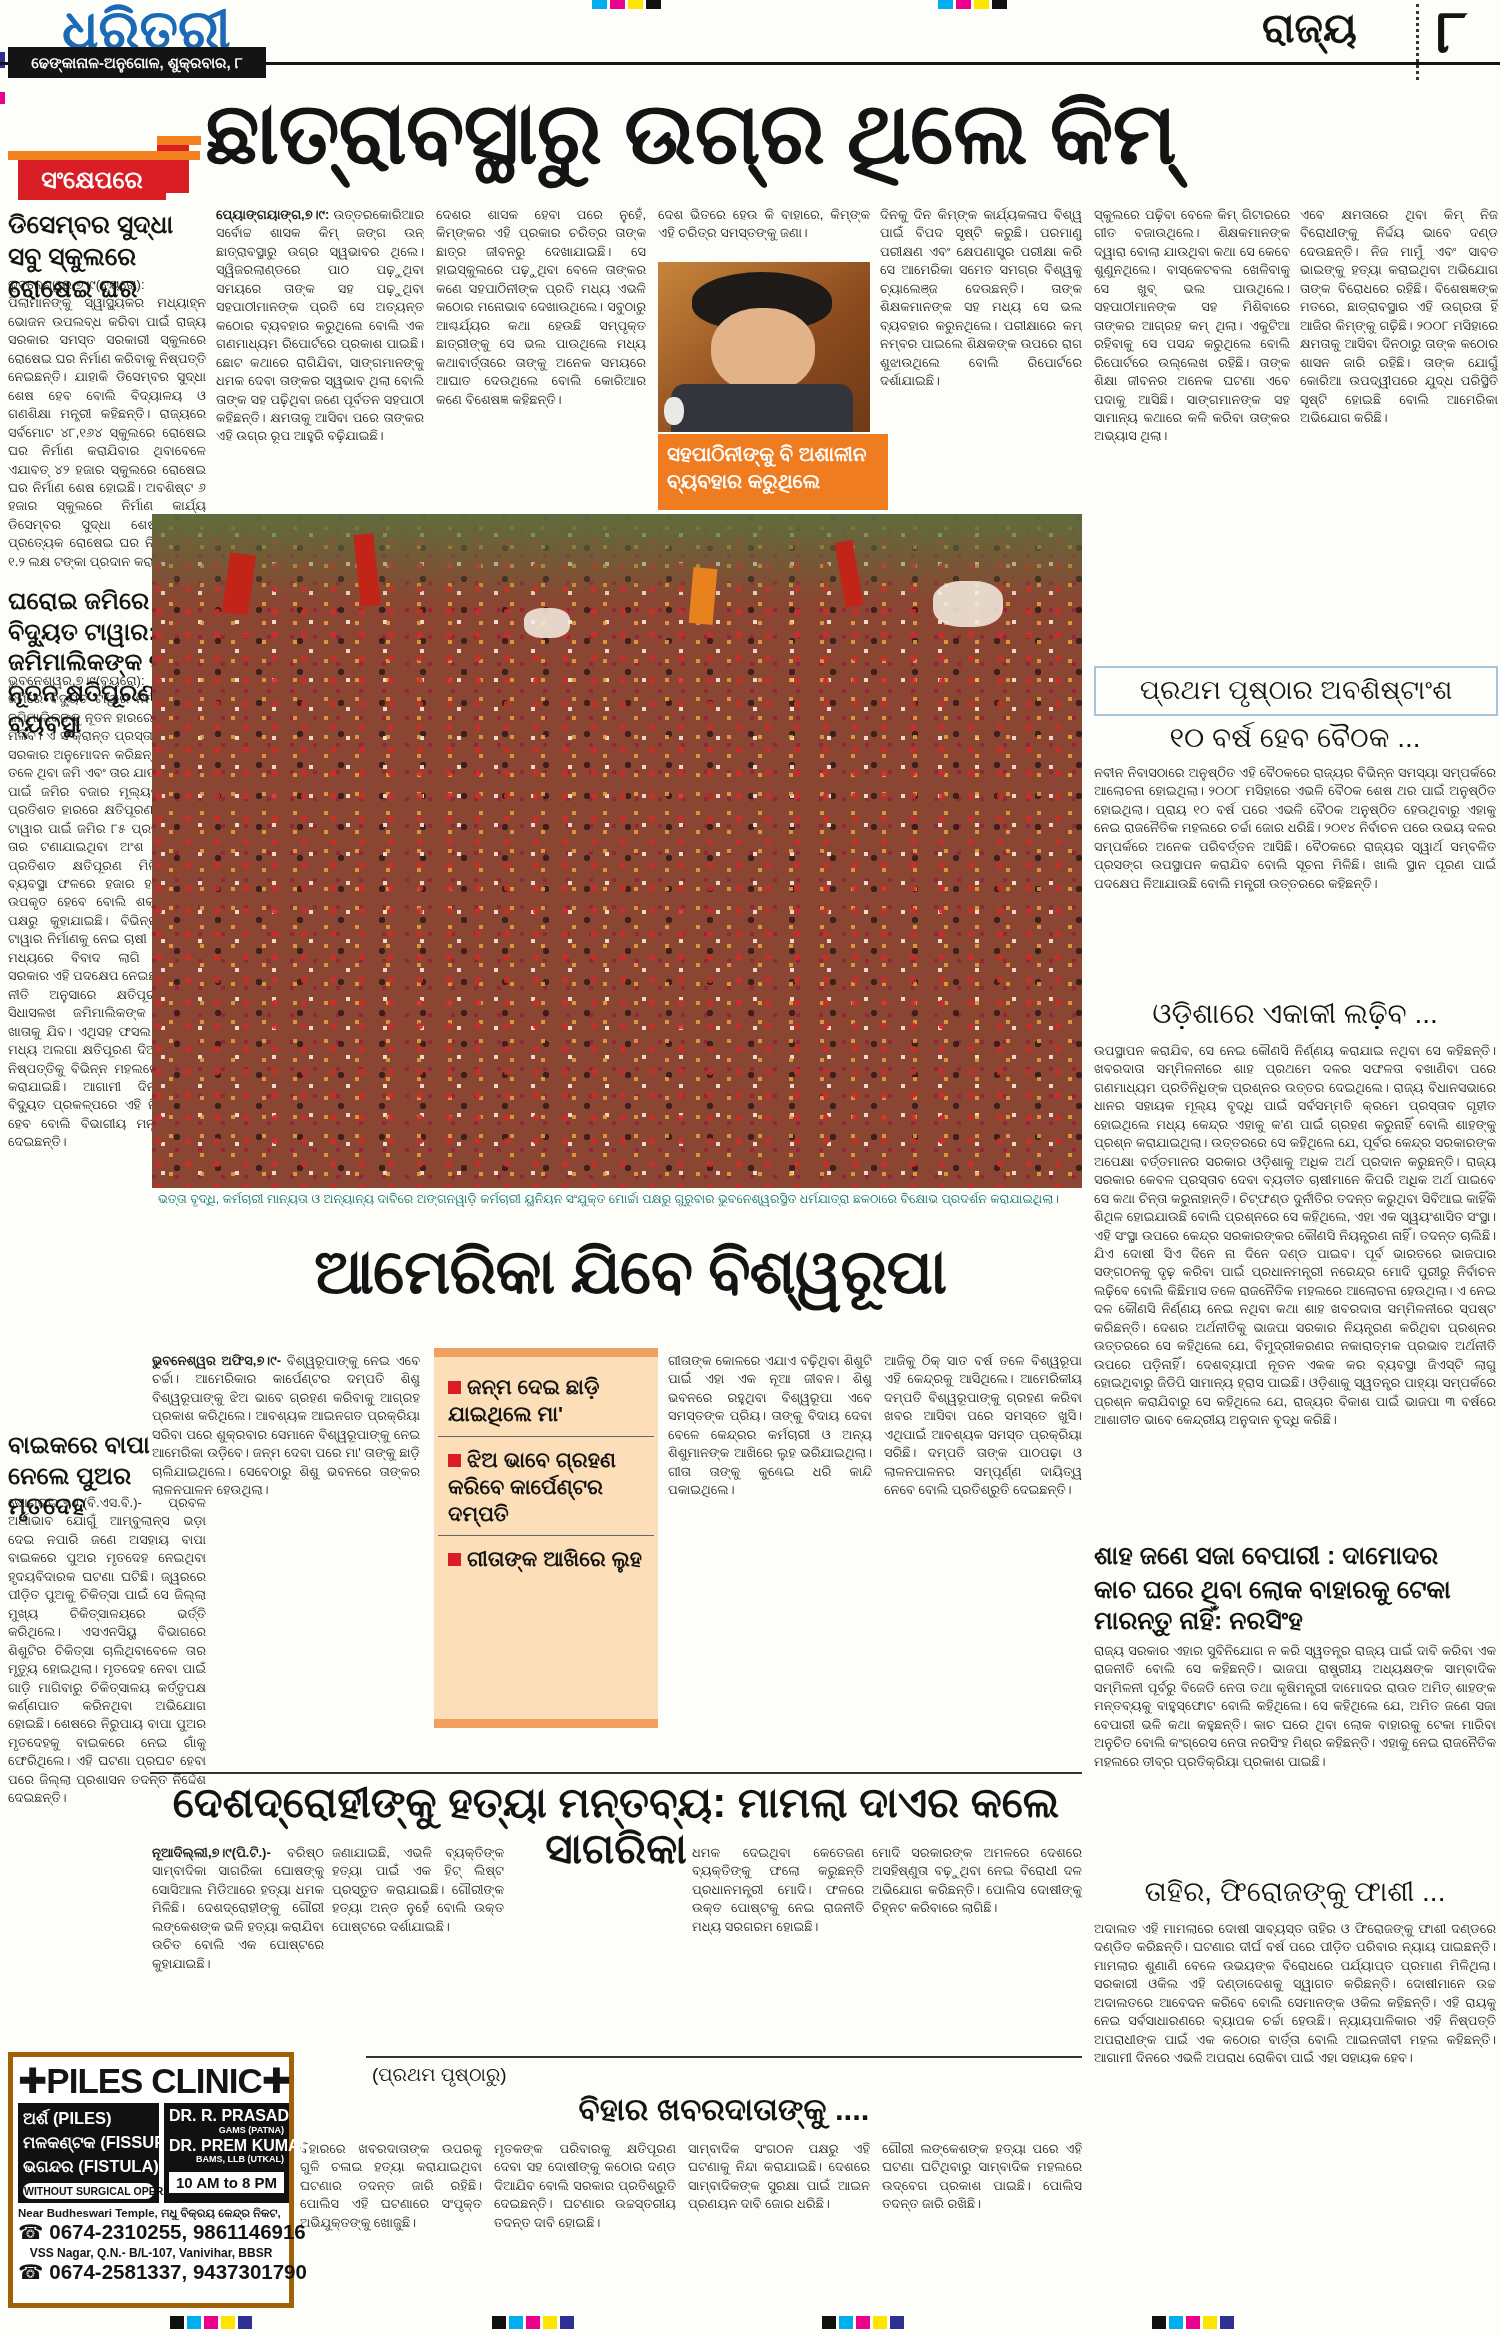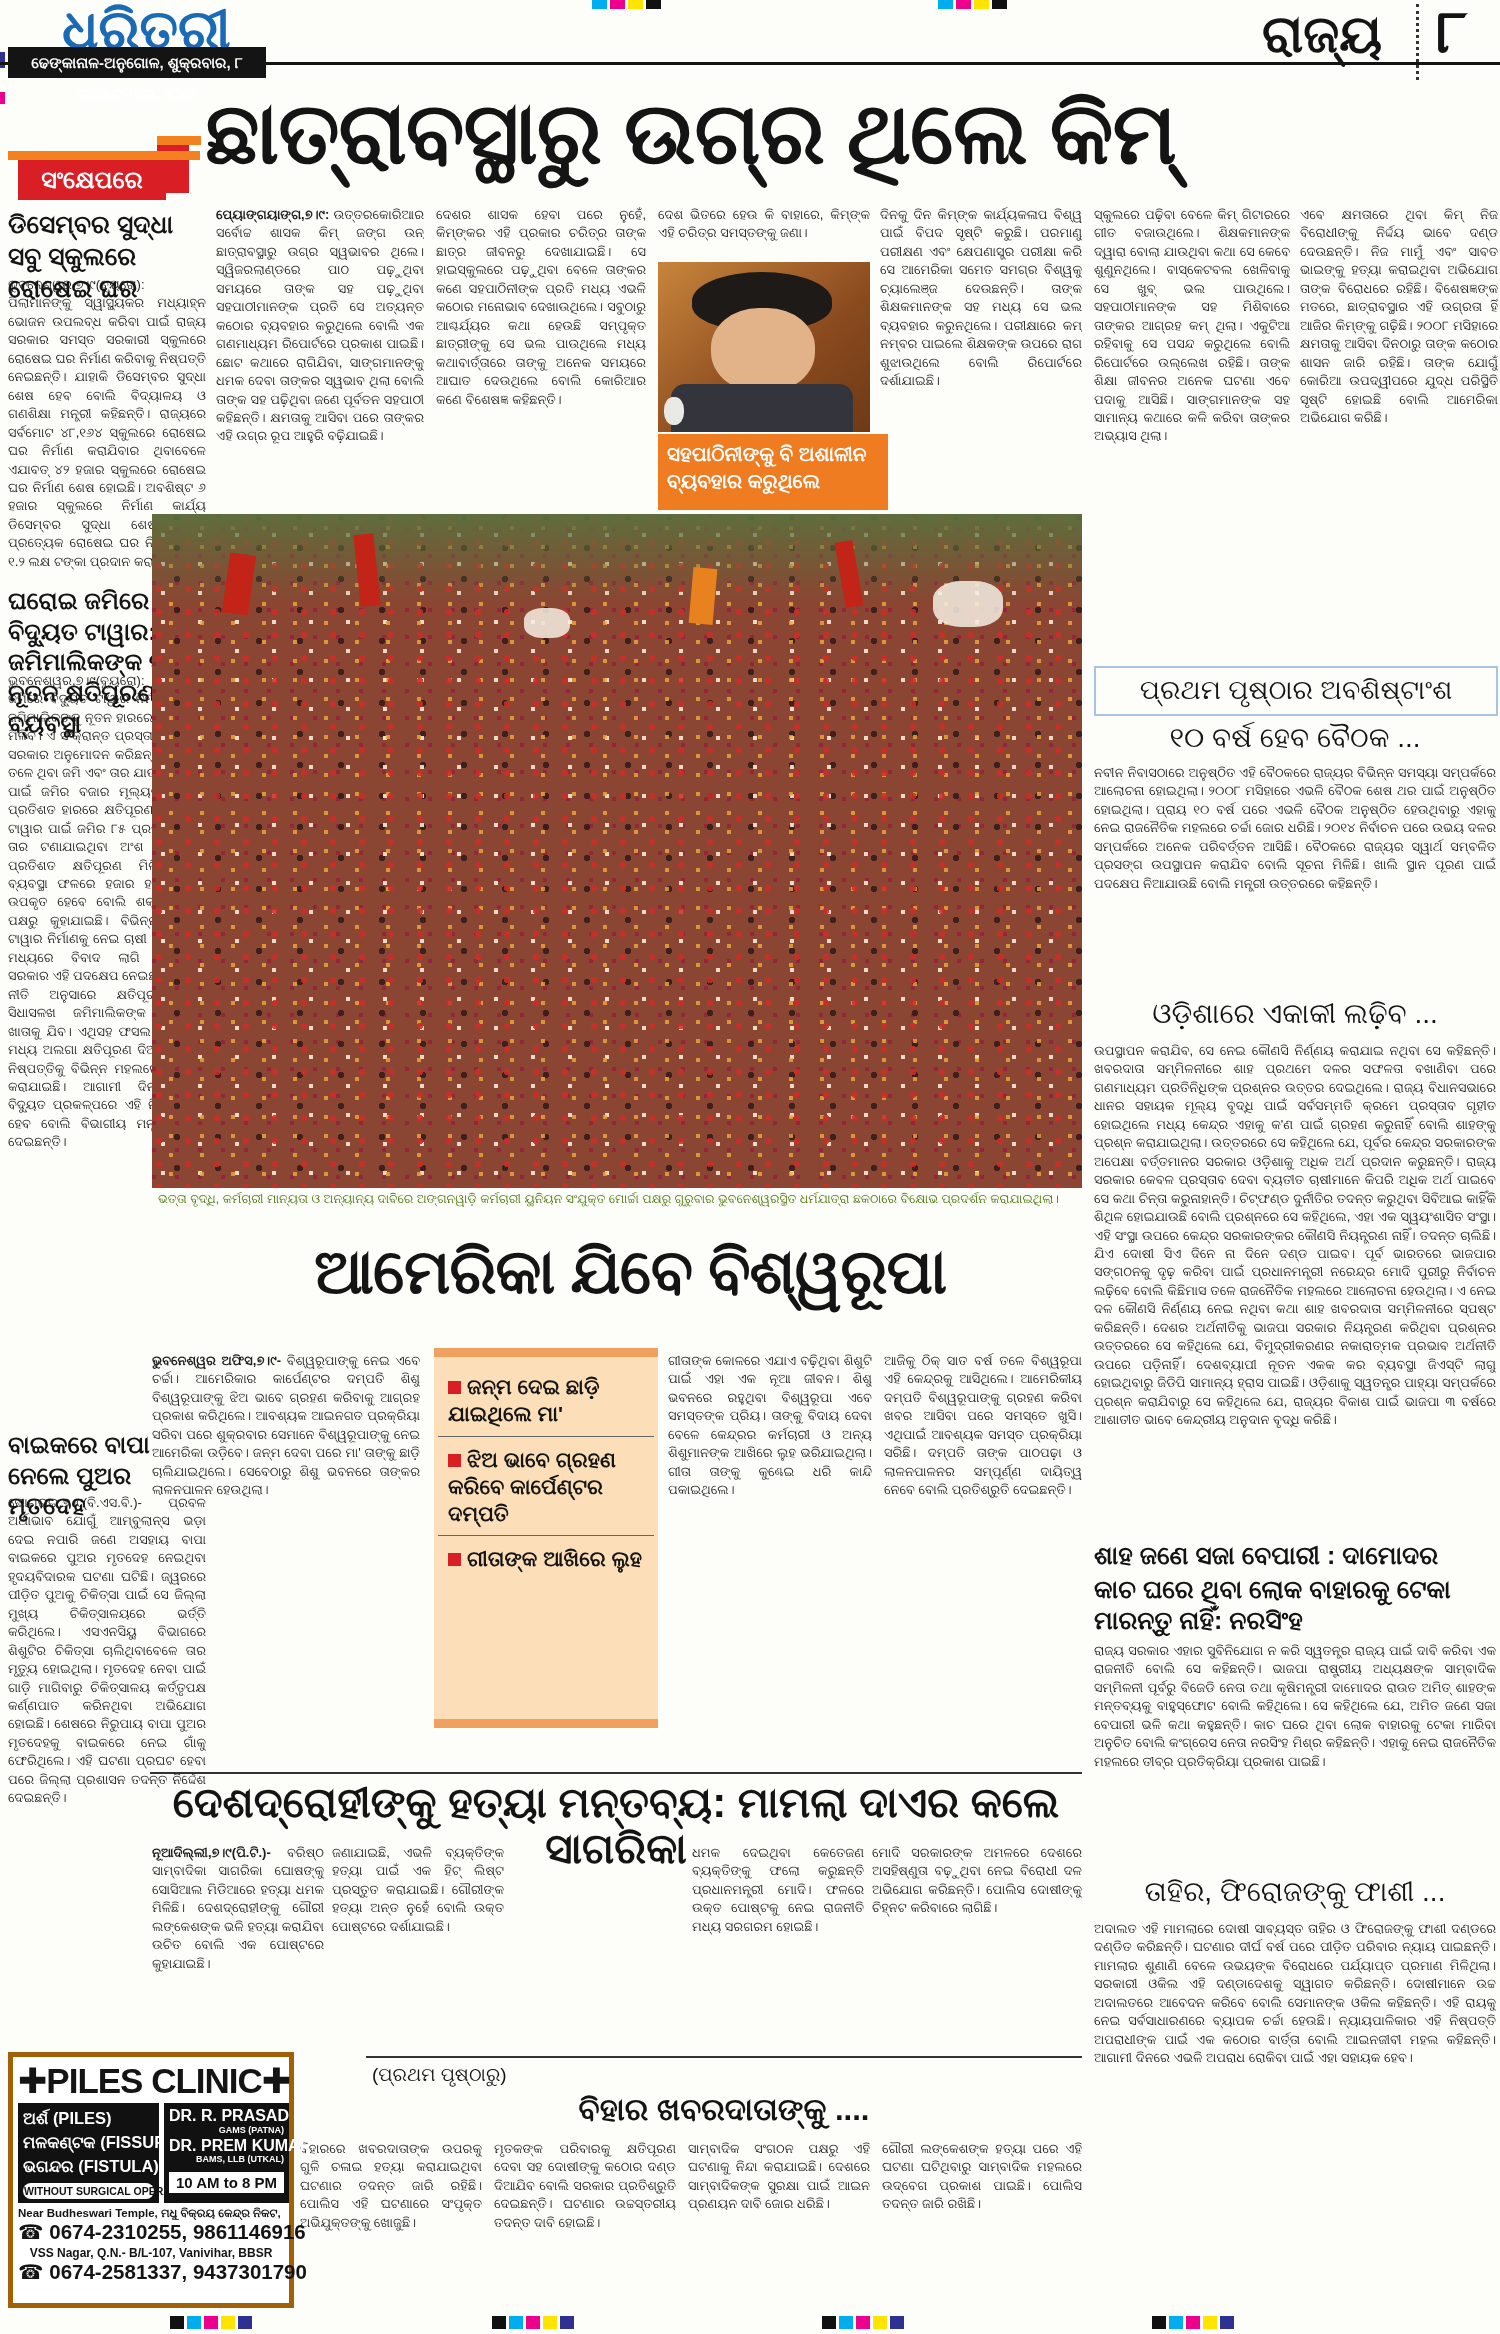--- a/index.html
+++ b/index.html
@@ -8,21 +8,21 @@
   .abs{position:absolute;}
   .body-text{font-size:13px;line-height:1.42;text-align:justify;overflow:hidden;color:#1c1c1c;}
   .dateline{font-weight:bold;}
   .col-title{font-size:28px;text-align:center;}
   .subhead{font-size:24px;font-weight:bold;line-height:1.25;}
   
   .logo{font-size:54px;font-weight:bold;color:var(--blue);line-height:1;}
   .logo-sub{font-size:11px;font-weight:bold;color:var(--blue);letter-spacing:3px;}
   .datebar{background:#141414;color:#fff;font-size:15px;font-weight:bold;text-align:center;line-height:31px;z-index:3;}
   .toprule{background:#141414;height:3px;z-index:2;}
-  .section-label{font-size:52px;font-weight:bold;line-height:1;}
+  .section-label{font-size:41px;font-weight:bold;line-height:1;}
   .page-num{font-size:60px;font-weight:bold;line-height:1;}
   .dotted-div{border-left:3px dotted #333;}
   
   .main-headline{font-size:86px;font-weight:bold;line-height:1.1;white-space:nowrap;letter-spacing:-1px;}
   .marker-bar{background:var(--orange);}
   .marker-sq{background:var(--red);}
   
   .brief-bar{background:var(--orange);}
   .brief-box{background:var(--red);color:#fff;font-size:24px;font-weight:bold;text-align:center;line-height:40px;}
   .side-head{font-size:24px;font-weight:bold;line-height:1.28;}
@@ -39,21 +39,21 @@
       linear-gradient(rgba(92,112,62,.95), rgba(92,112,62,0) 13%),
       radial-gradient(circle 5px at 7px 6px, rgba(205,45,40,.85) 60%, transparent 61%),
       radial-gradient(circle 4px at 19px 14px, rgba(238,170,60,.8) 60%, transparent 61%),
       radial-gradient(circle 4px at 11px 21px, rgba(248,232,214,.9) 60%, transparent 61%),
       radial-gradient(circle 5px at 25px 3px, rgba(42,22,22,.8) 60%, transparent 61%),
       radial-gradient(circle 4px at 2px 15px, rgba(150,30,60,.8) 60%, transparent 61%);
     background-size:100% 100%,29px 23px,31px 19px,37px 29px,41px 31px,23px 27px;}
   .flag{position:absolute;background:#c22418;}
   .flag.saffron{background:#e8821e;}
   .pale{position:absolute;background:rgba(245,240,228,.85);border-radius:40%;}
-  .rally-cap{font-size:12.5px;white-space:nowrap;overflow:hidden;color:#4d7c0f;}
+  .rally-cap{font-size:12.5px;white-space:nowrap;overflow:hidden;color:#0f766e;}
   
   .cont-box{border:2px solid var(--border_blue);font-size:27px;text-align:center;line-height:44px;}
   
   .bis-headline{font-size:62px;font-weight:bold;text-align:center;line-height:1.1;letter-spacing:-1px;}
   .bullet-box{background:var(--peach);}
   .bullet-topbar,.bullet-botbar{position:absolute;left:0;width:100%;height:9px;background:var(--peach_bar);}
   .bullet-topbar{top:0;} .bullet-botbar{bottom:0;}
   .bullet-item{font-size:21px;font-weight:bold;line-height:1.3;padding:9px 10px 8px 10px;}
   .bullet-item + .bullet-item{border-top:1.5px solid #666;}
   .bullet-mark{display:inline-block;width:13px;height:13px;background:var(--red);margin-right:6px;}

